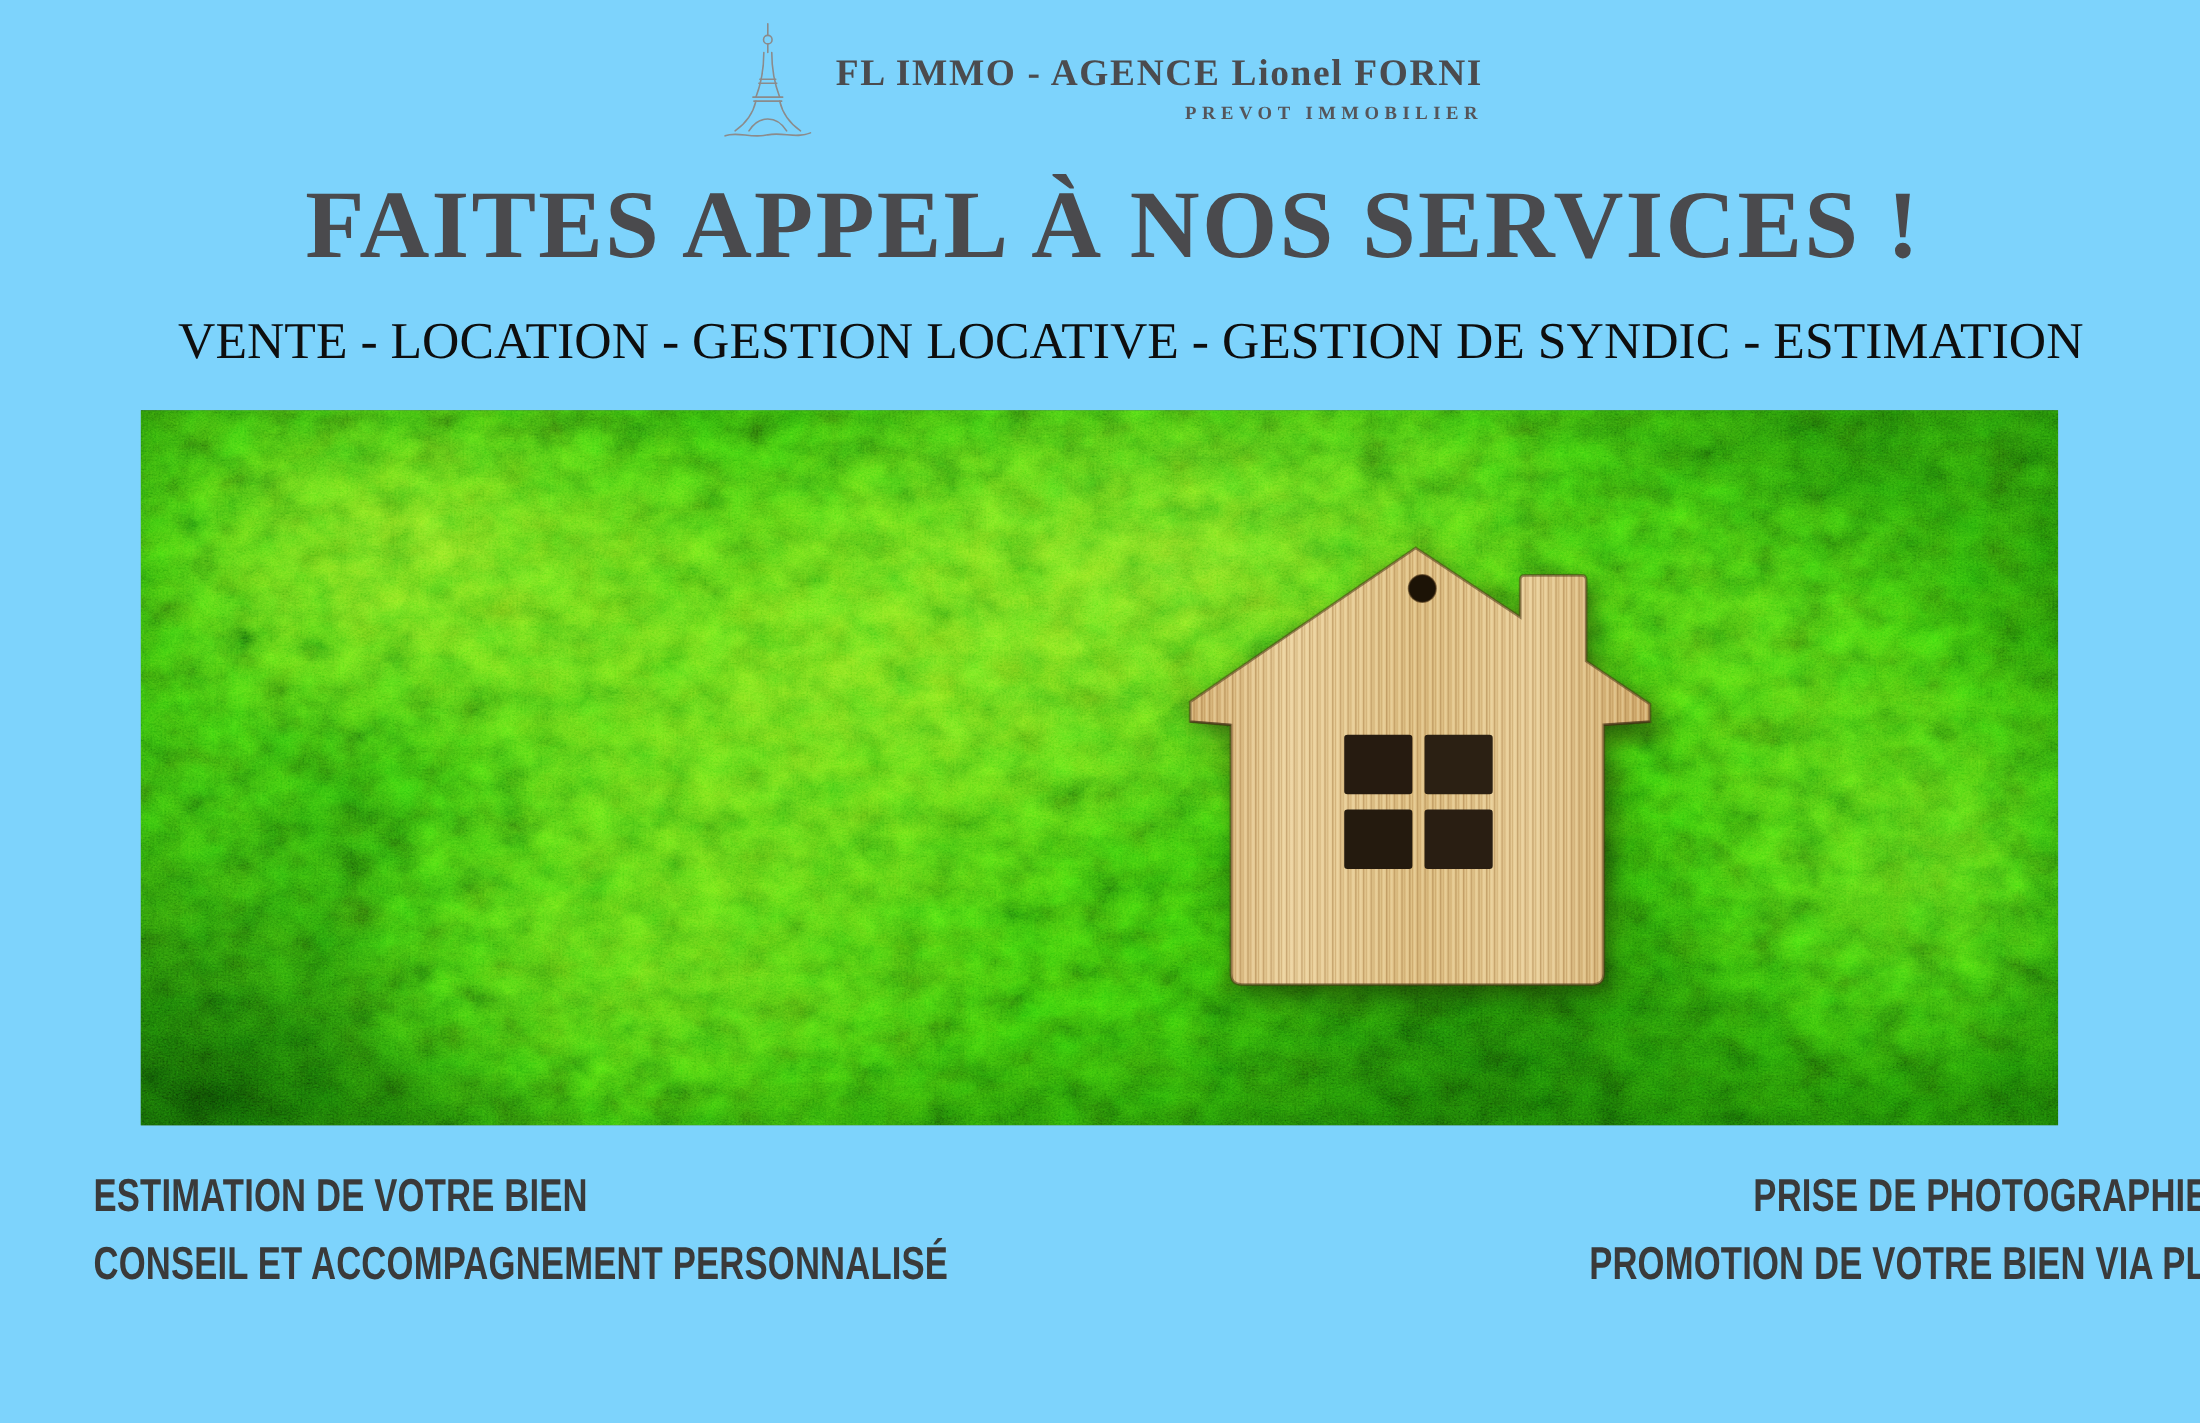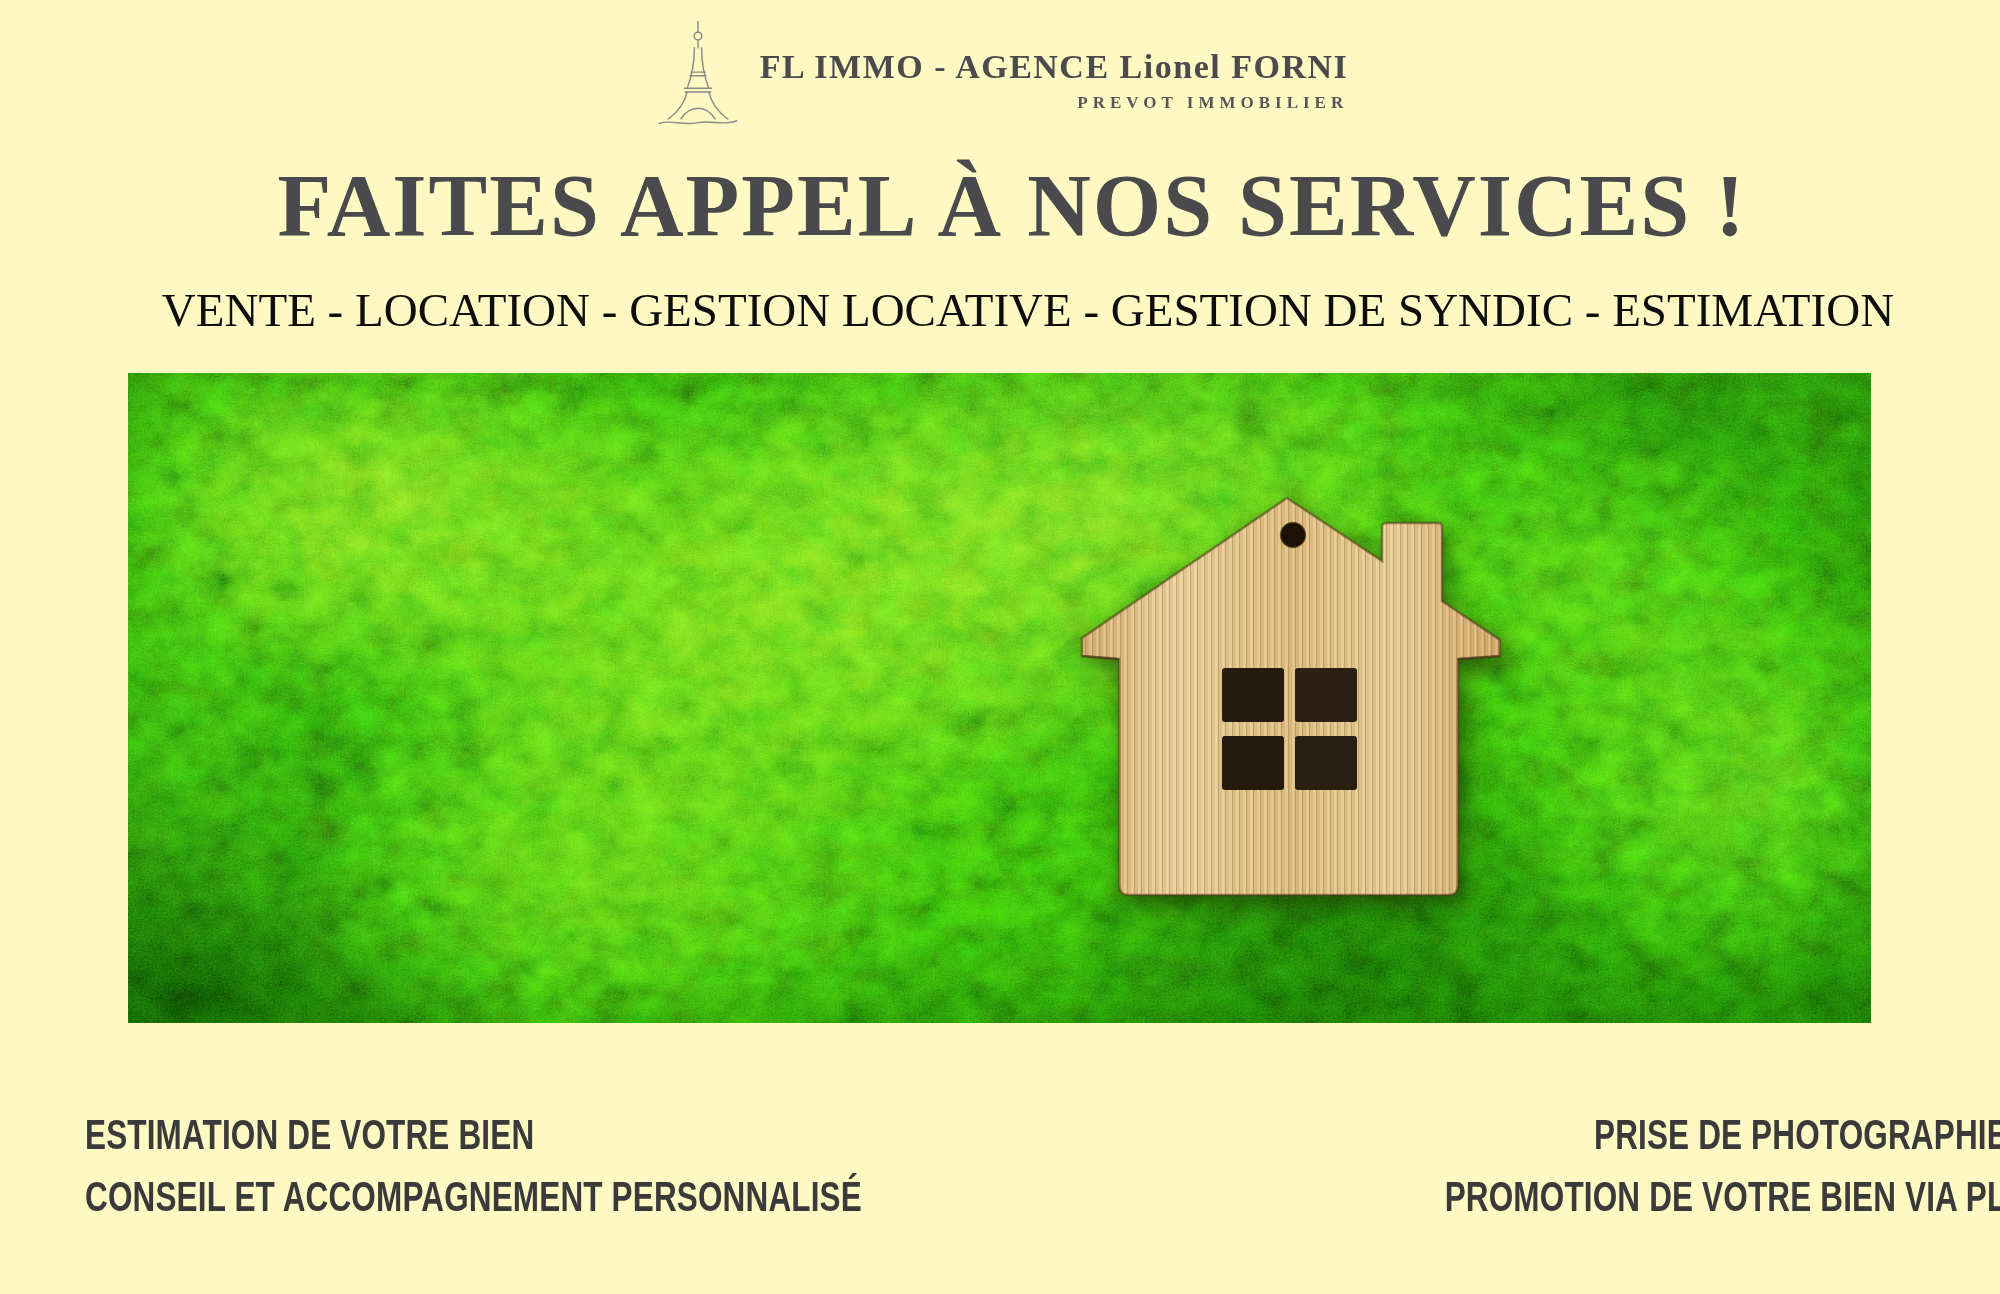--- a/index.html
+++ b/index.html
@@ -1,20 +1,20 @@
 <!DOCTYPE html>
 <html><head>
 <meta charset="utf-8">
 <style>
   * { margin: 0; padding: 0; box-sizing: border-box; }
   html, body { background: #ffffff; }
   body { width: 2000px; height: 1294px; position: relative; overflow: hidden;
          font-family: "Liberation Serif", serif; }
 
-  .canvas { position: absolute; inset: 0; background: #fef9c3; }
+  .canvas { position: absolute; inset: 0; background: #7dd3fc; }
 
   
   .brand-header { position: absolute; top: 18px; left: 0; width: 100%;
                   display: flex; justify-content: center; align-items: flex-start; gap: 16px; }
   .logo { width: 92px; height: 110px; flex: 0 0 auto; }
   .brand-textblock { margin-top: 30px; text-align: center; }
   .brand-name { font-size: 34px; color: #4b4b4e; letter-spacing: 1.5px; font-weight: 600; white-space: nowrap; }
   .brand-sub  { margin-top: 7px; font-size: 17px; color: #55555a; letter-spacing: 5px; font-weight: 600; text-align: right; }
 
   
@@ -51,21 +51,21 @@
   .noise-coarse { mix-blend-mode: overlay;   opacity: 0.75; }
   .noise-fine   { mix-blend-mode: soft-light; opacity: 0.90; }
 
   .house { position: absolute; left: 950px; top: 117px; width: 426px; height: 410px;
            filter: drop-shadow(5px 9px 12px rgba(20,14,4,0.55)); }
 
   
   .features { position: absolute; top: 1056px; left: 0; width: 100%;
               display: flex; justify-content: space-between;
               padding-left: 85px; padding-right: 48px;
-              font-family: "Liberation Sans", sans-serif; margin-top: 48px; }
+              font-family: "Liberation Sans", sans-serif; }
   .feature-col { color: #3a3a3a; font-weight: bold; font-size: 42px; line-height: 62px;
                  white-space: nowrap; letter-spacing: 0.2px; }
   .feature-col.left  { text-align: left;  transform: scaleX(0.75); transform-origin: left top; }
   .feature-col.right { text-align: right; transform: scaleX(0.75); transform-origin: right top; }
 </style>
 </head>
 <body>
 
 <div class="canvas">
 

